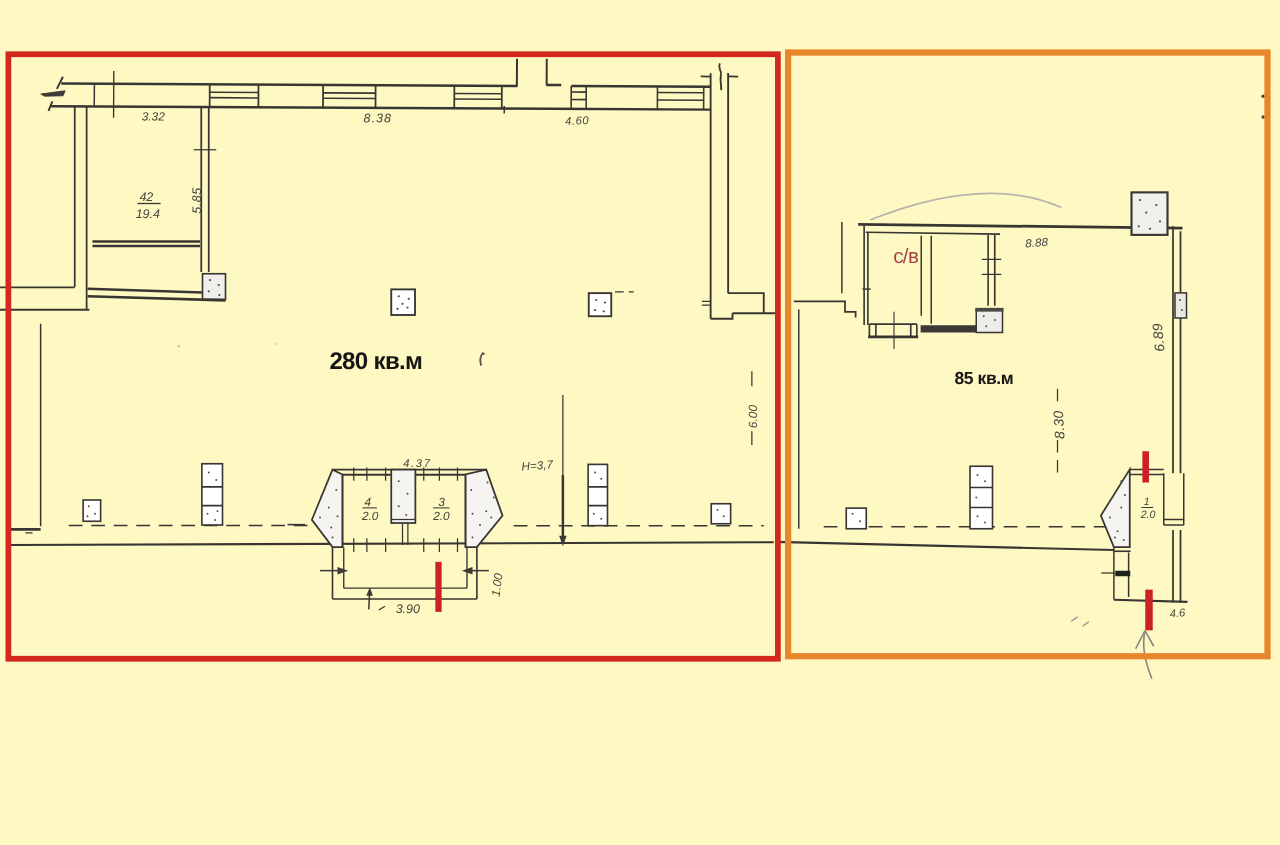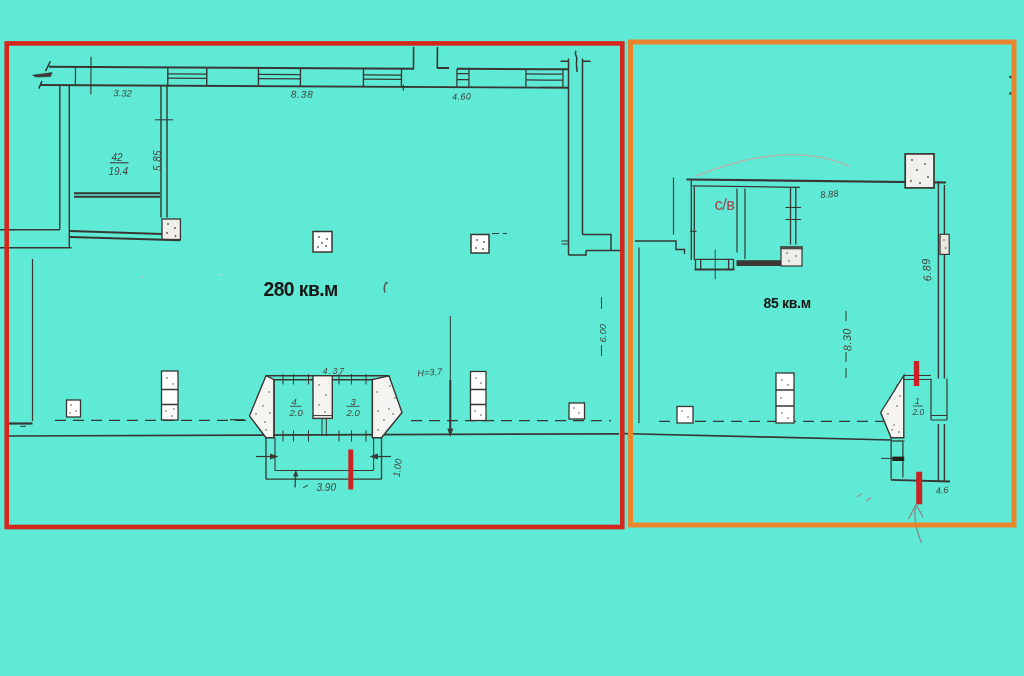--- a/index.html
+++ b/index.html
@@ -1,16 +1,16 @@
 <!DOCTYPE html>
 <html><head>
 <meta charset="utf-8">
 <style>
   html,body{margin:0;padding:0;background:#ffffff;}
-  .page{position:relative;width:1024px;height:676px;background:#5eead4;overflow:hidden;
+  .page{position:relative;width:1024px;height:676px;background:#fef9c3;overflow:hidden;
         font-family:"Liberation Sans", sans-serif;}
   svg{position:absolute;left:0;top:0;}
 </style>
 </head>
 <body>
 <div class="page">
 <svg width="1024" height="676" viewBox="0 0 1024 676">
   <defs>
     <filter id="soft" x="-5%" y="-5%" width="110%" height="110%">
       <feGaussianBlur stdDeviation="0.38"></feGaussianBlur>

